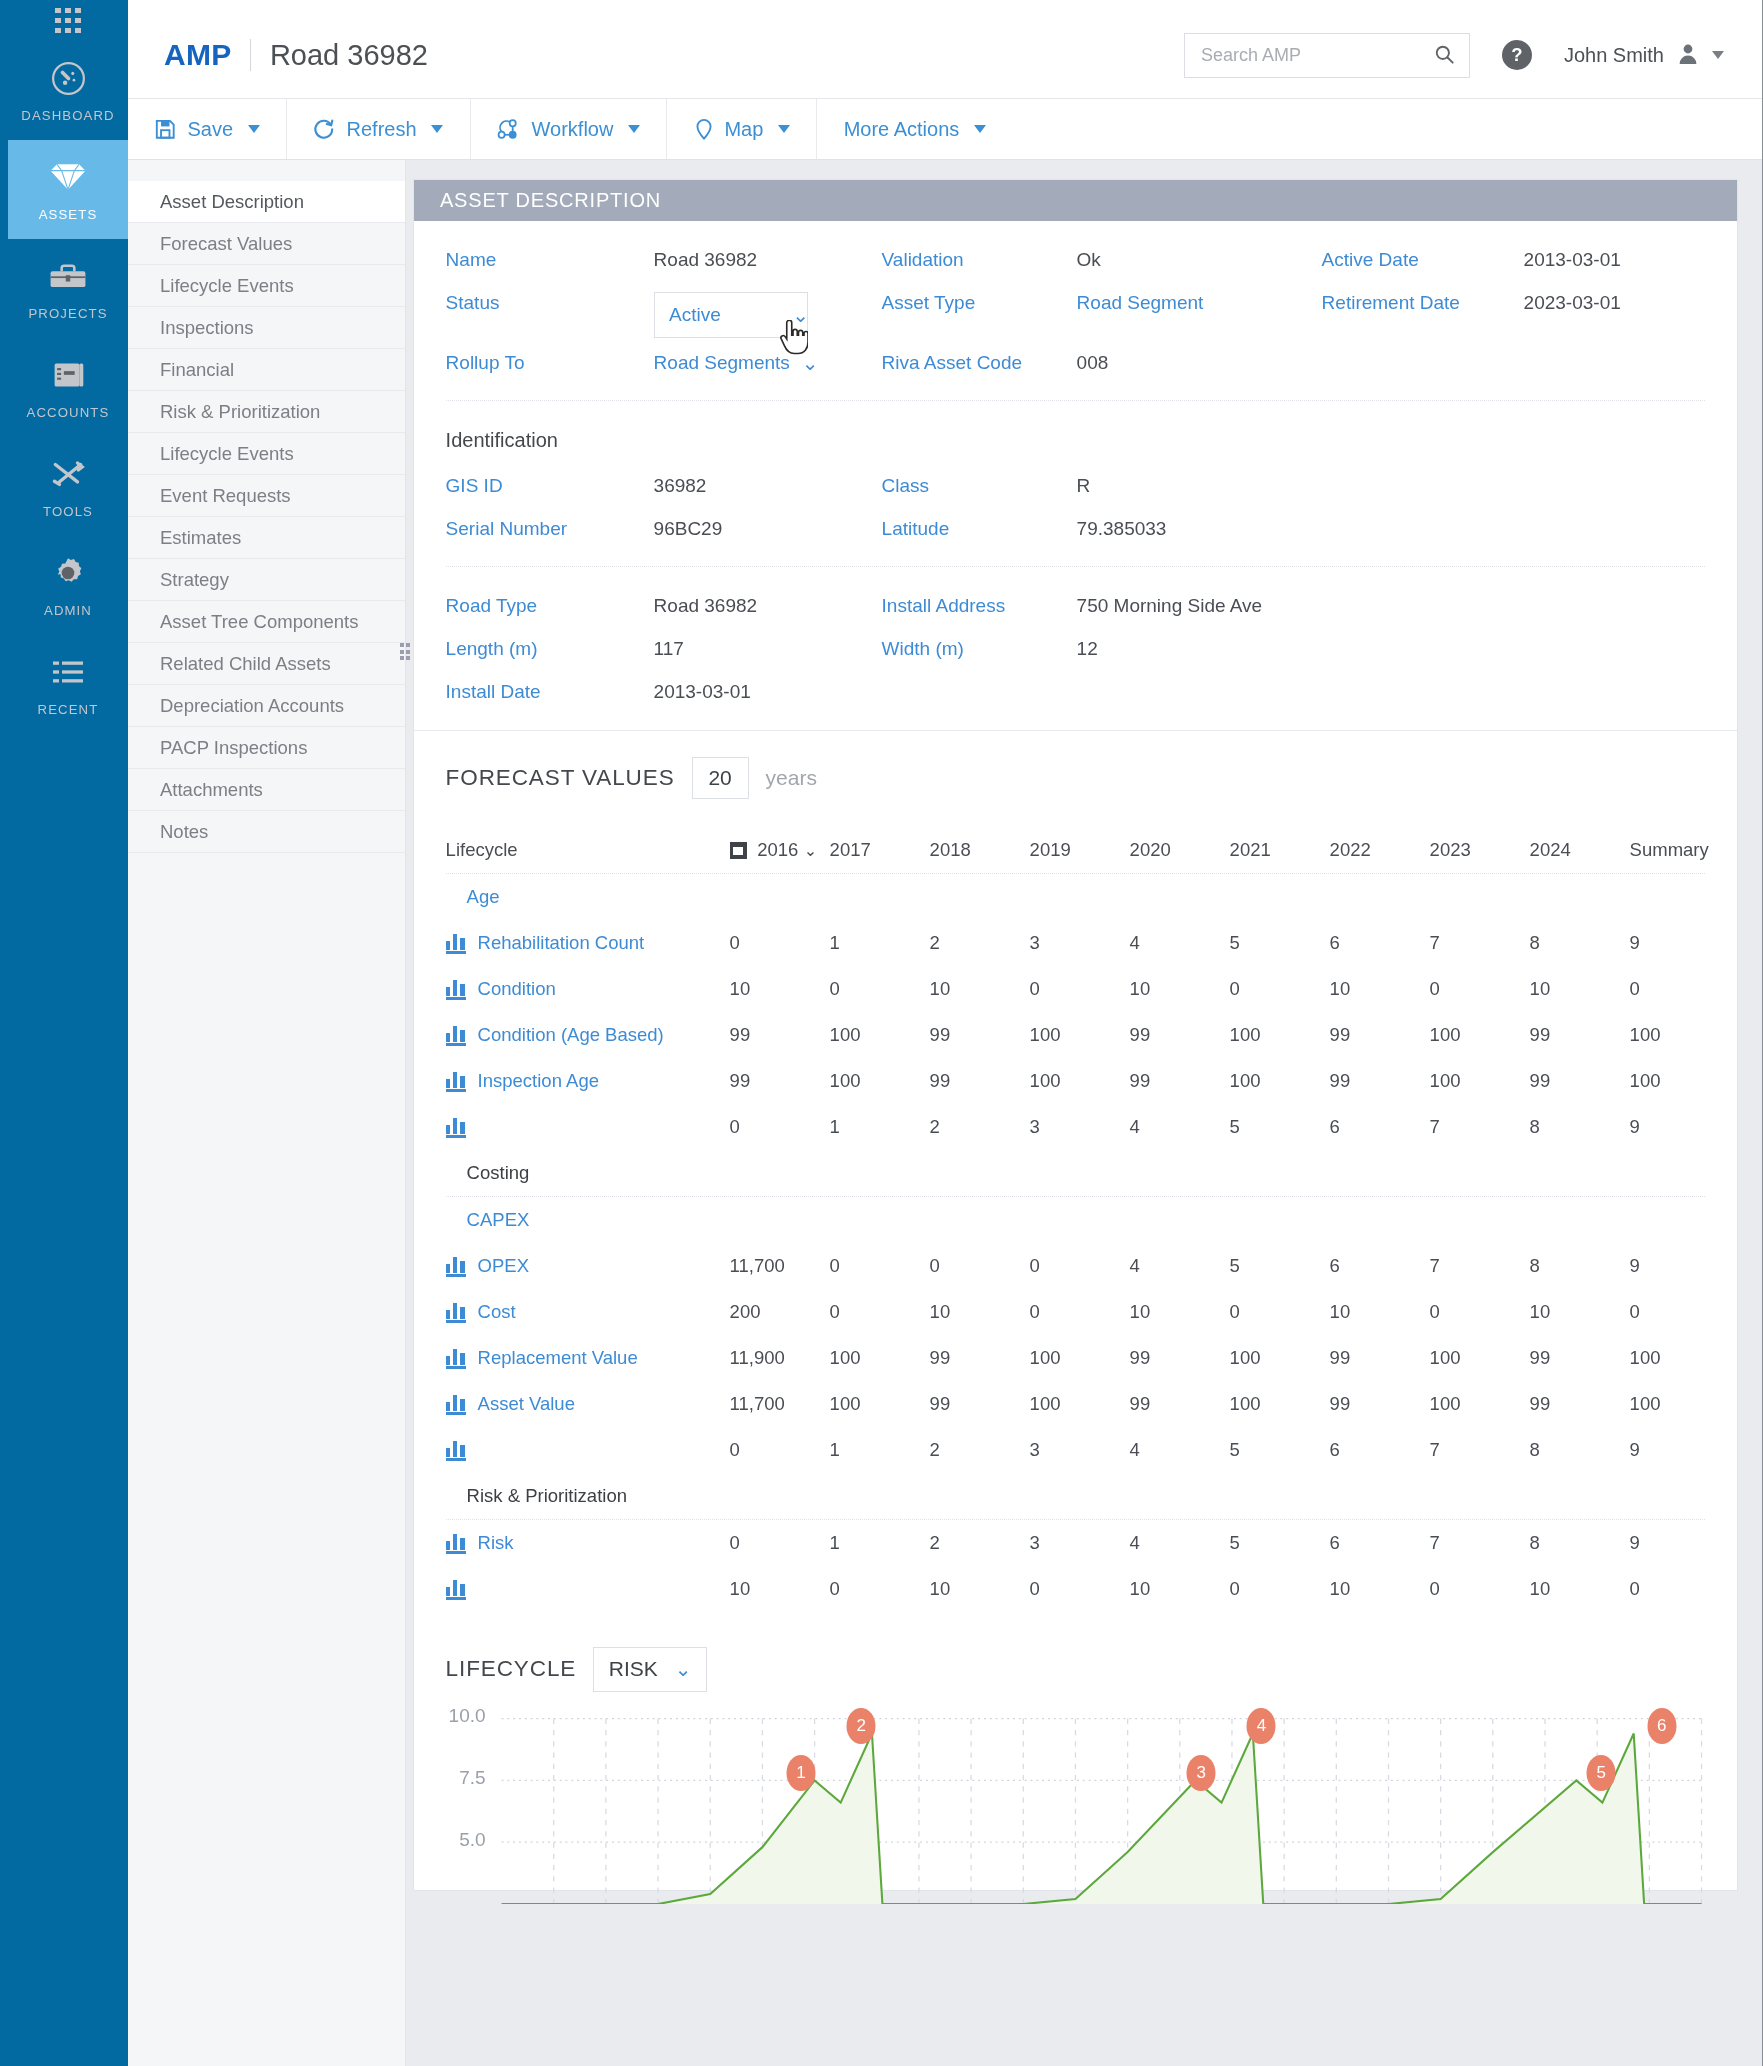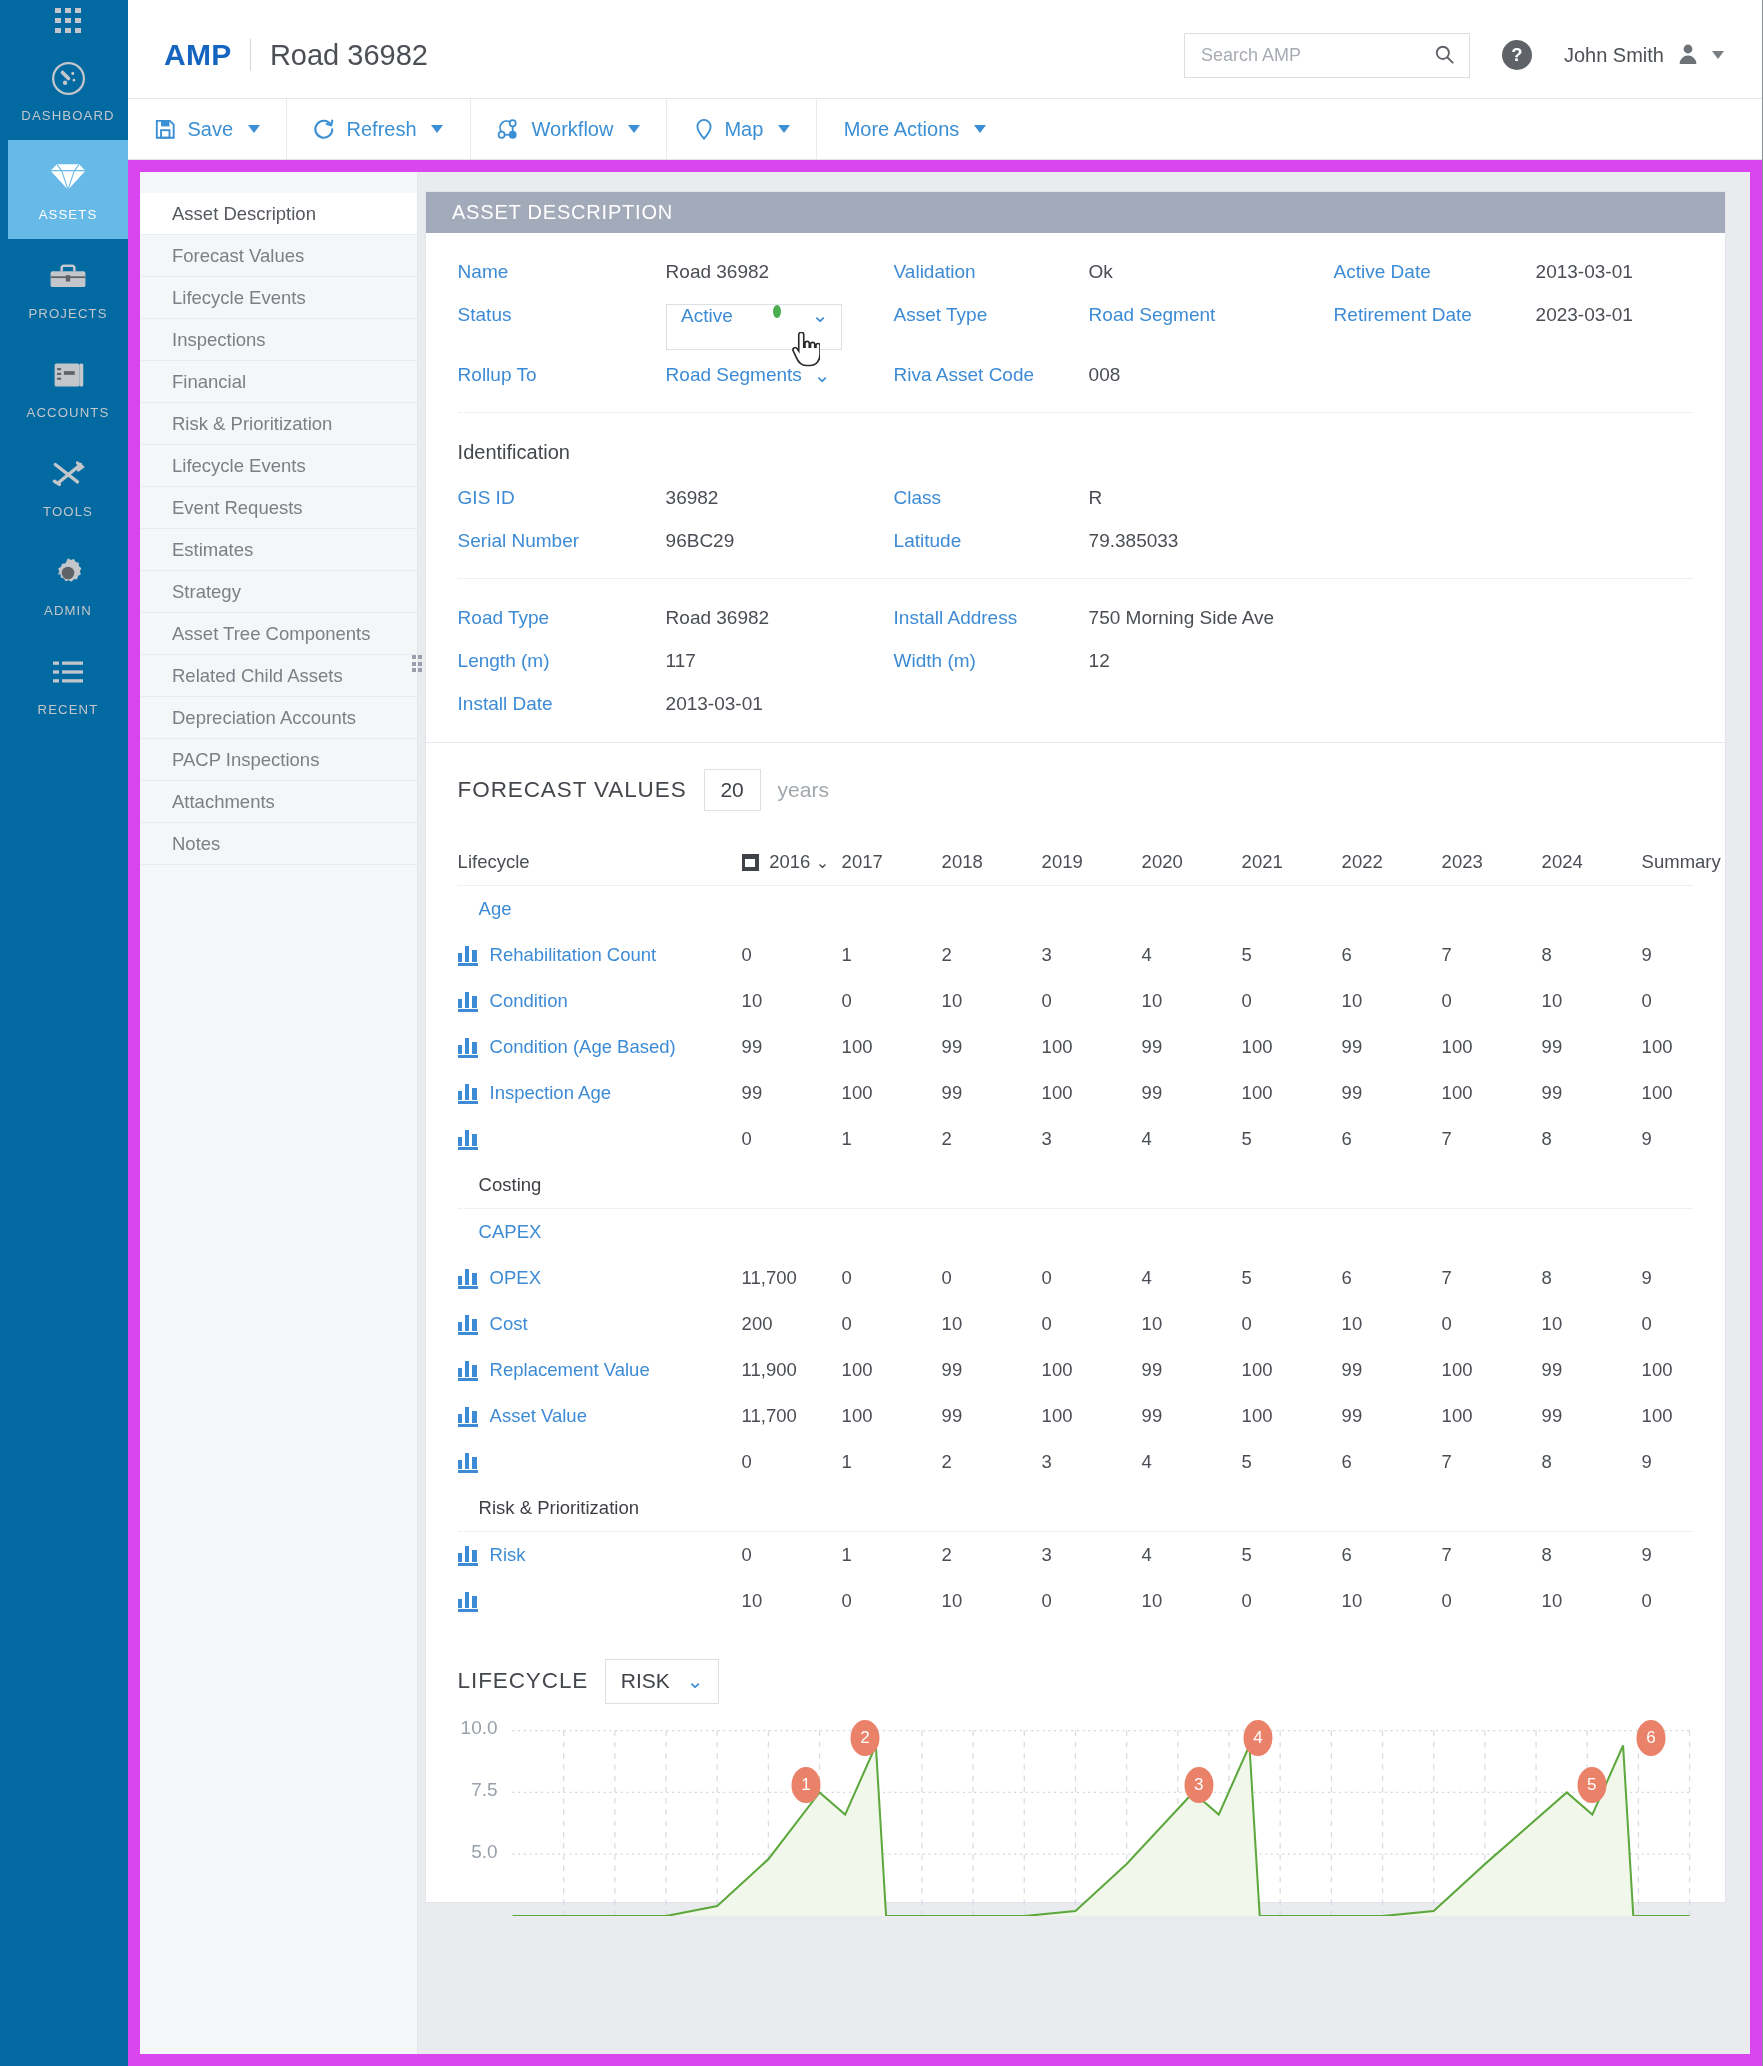--- a/index.html
+++ b/index.html
@@ -92,21 +92,21 @@
     display: flex; align-items: center; gap: 10.6px;
     padding: 0 26.4px;
     color: #3b8fd4; font-size: 20px;
     border-right: 1.3px solid #e8eaee;
   }
   .tb-btn:last-child { border-right: none; }
   .tb-btn .tb-ico { display: flex; align-items: center; }
   .tb-caret { width: 0; height: 0; border-left: 6.6px solid transparent; border-right: 6.6px solid transparent; border-top: 8px solid #3b8fd4; margin-left: 4px; }
 
   
-  .body-area { flex: 1; display: flex; min-height: 0; padding: 12px; background: #d946ef; }
+  .body-area { flex: 1; display: flex; min-height: 0; padding: 0; background: #d946ef; }
 
   
   .subnav {
     width: 278px; flex: 0 0 278px;
     background: #f4f6f8;
     border-right: 1.3px solid #e2e5e9;
     position: relative;
   }
   .subnav-inner { padding: 21px 0 0 0; }
   .subnav-item {
@@ -145,22 +145,22 @@
   .fcell.c3 { width: 195px; flex: 0 0 195px; }
   .fcell.c4 { width: 245px; flex: 0 0 245px; }
   .fcell.c5 { width: 202px; flex: 0 0 202px; }
   .fcell.c6 { flex: 1; }
   .flabel { font-size: 19px; color: #3d8bd5; }
   .fval { font-size: 19px; color: #4a4e54; }
   .fval.link { color: #3d8bd5; }
 
   .sel-box {
     border: 1.3px solid #dcdfe4; background: #fff;
-    height: 46px; width: 176px;
-    display: flex; align-items: flex-start;
+    height: 46px; width: 154px;
+    display: flex; align-items: center;
     padding: 0 12px 0 14.5px;
     position: relative;
     gap: 31px;
   }
   .sel-box .sv { font-size: 19px; color: #3d8bd5; }
   .dot-green { width: 13.2px; height: 13.2px; border-radius: 50%; background: #4bae4f; margin-left: 9.3px; }
   .chev { margin-left: auto; color: #3d8bd5; font-size: 20px; line-height: 1; }
   .sel-plain { display: flex; align-items: center; gap: 12px; }
   .sel-plain .sv { font-size: 19px; color: #3d8bd5; }
 

